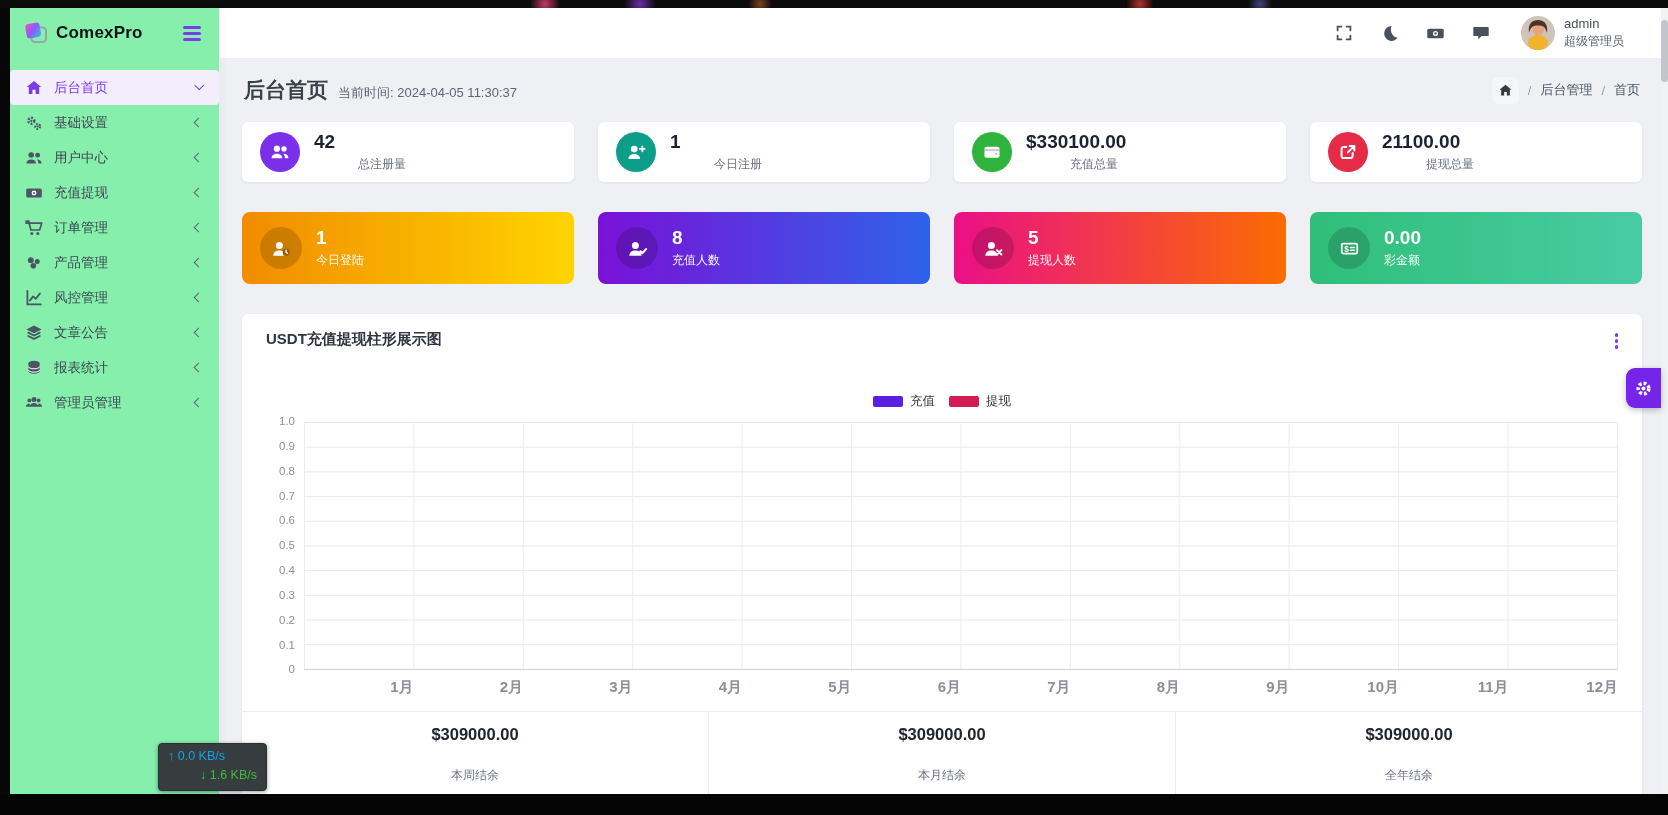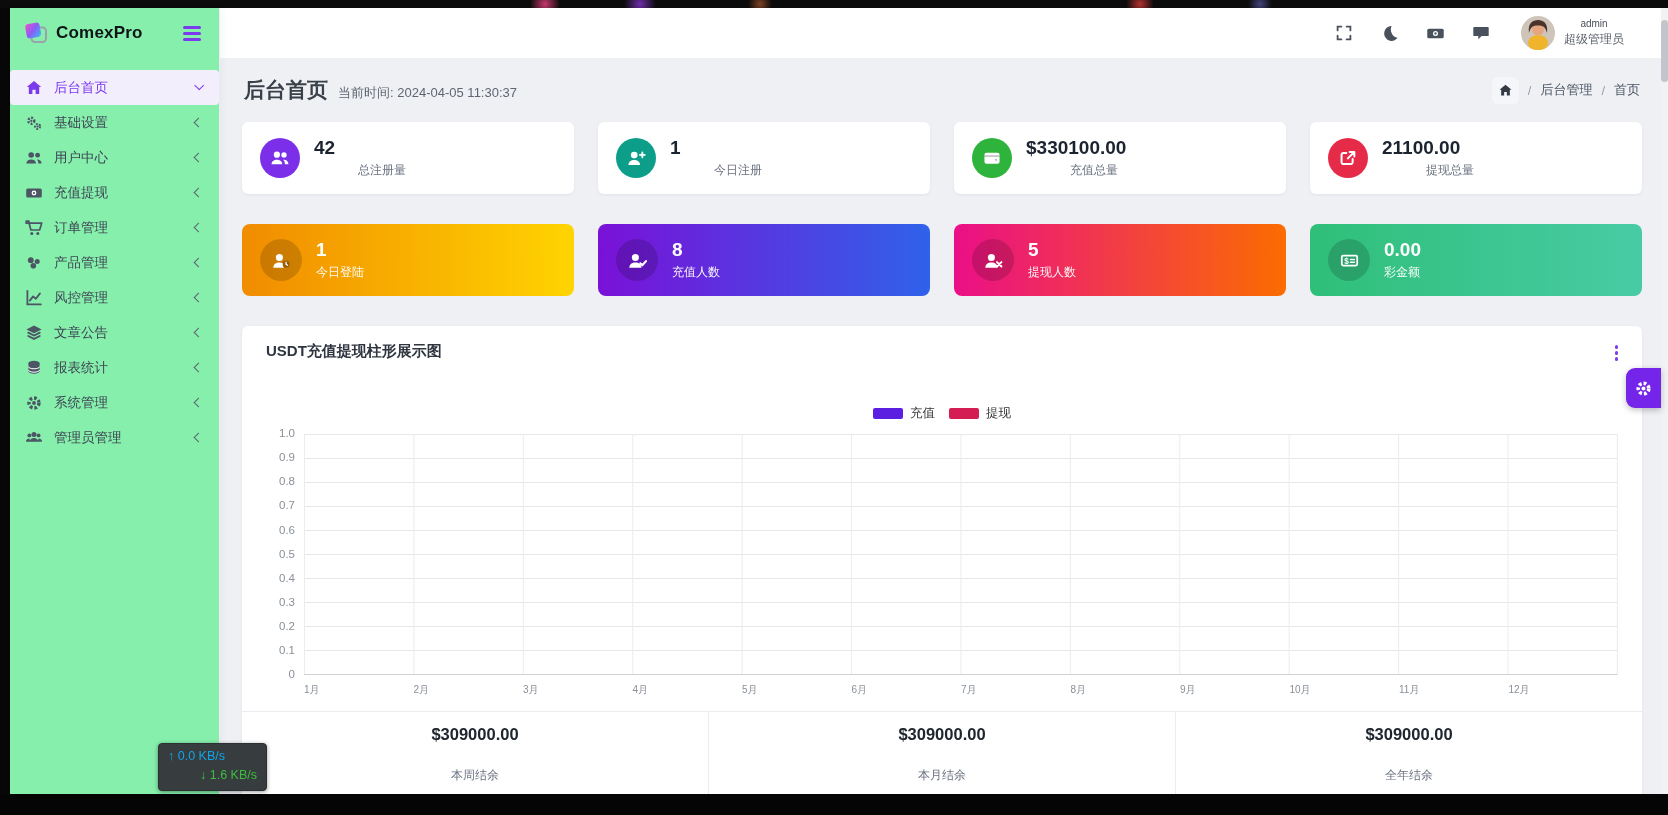--- a/index.html
+++ b/index.html
@@ -34,38 +34,38 @@
   .nav-item.active .ic { color:#7c3aed; }
   .chev { margin-left:auto; width:7px; height:7px; border-left:1.8px solid #5b6472; border-bottom:1.8px solid #5b6472; transform:rotate(45deg); }
   .chev.down { transform:rotate(-45deg) translate(2px,-1px); border-color:#7c3aed; }
 
   
   .main { flex:1; min-width:0; display:flex; flex-direction:column; }
   .topbar { height:50px; flex:0 0 50px; background:#fff; display:flex; align-items:center; justify-content:flex-end; gap:27px; padding-right:44px; }
   .tb-icon { color:#49515c; display:flex; cursor:pointer; }
   .user-box { display:flex; align-items:center; gap:9px; margin-left:4px; cursor:pointer; }
   .user-meta { display:flex; flex-direction:column; gap:2px; }
-  .user-name { font-size:10px; color:#4a4f58;text-align:center; }
+  .user-name { font-size:13px; color:#4a4f58; }
   .user-role { font-size:12px; color:#585f69; }
 
   .content { flex:1; background:#eef0f4; padding:12px 26px 0 22px; display:flex; flex-direction:column; overflow:hidden; }
 
   
   .page-head { display:flex; justify-content:space-between; align-items:center; margin:6px 2px 18px; }
   .title-row { display:flex; align-items:baseline; gap:10px; }
   .page-title { font-size:21px; font-weight:600; color:#3a4049; }
   .page-time { font-size:13px; color:#5f6672; }
   .crumb { display:flex; align-items:center; gap:9px; font-size:13px; color:#4b5563; }
   .crumb-chip { width:27px; height:27px; border-radius:6px; background:#f5f6fa; display:flex; align-items:center; justify-content:center; color:#333a43; cursor:pointer; }
   .crumb-sep { color:#9aa1ab; }
   .crumb-link { cursor:pointer; }
 
   
   .cards-row { display:flex; gap:24px; margin-bottom:30px; }
-  .stat-card { flex:1; background:#fff; border-radius:6px; height:72px; display:flex; align-items:center; gap:14px; padding:0 18px; box-shadow:0 1px 3px rgba(25,32,56,.06); }
+  .stat-card { flex:1; background:#fff; border-radius:6px; height:60px; display:flex; align-items:center; gap:14px; padding:0 18px; box-shadow:0 1px 3px rgba(25,32,56,.06); }
   .stat-ic { width:40px; height:40px; border-radius:50%; color:#fff; display:flex; align-items:center; justify-content:center; flex:0 0 40px; }
   .stat-card:nth-child(1) .stat-ic { background:#7c2fe8; }
   .stat-card:nth-child(2) .stat-ic { background:#0d9e8a; }
   .stat-card:nth-child(3) .stat-ic { background:#2eb33c; }
   .stat-card:nth-child(4) .stat-ic { background:#e52b47; }
   .stat-val { font-size:19px; font-weight:700; color:#1c2330; line-height:1.2; }
   .stat-lab { font-size:12px; color:#6b7280; margin-top:2px;margin-left:44px; }
 
   .grad-card { flex:1; border-radius:8px; height:72px; display:flex; align-items:center; gap:14px; padding:0 18px; color:#fff; cursor:default; }
   .grad-card:nth-child(1) { background:linear-gradient(90deg,#f18c00,#ffd400); }
@@ -90,21 +90,21 @@
   .plot-wrap { display:flex; margin-top:12px; flex:1; min-height:0; }
   .y-axis { width:38px; display:flex; flex-direction:column; justify-content:space-between; align-items:flex-end; padding-right:9px; font-size:11.5px; color:#8a8f98; margin:-6px 0; }
   .y-axis span { line-height:1; }
   .plot { flex:1; position:relative; border-bottom:1px solid #cfd2d6; border-right:1px solid #ececec;
     background-image:
       linear-gradient(to right, #ececec 1px, transparent 1px),
       linear-gradient(to bottom, #e8e8e8 1px, transparent 1px);
     background-size: calc(100%/12) 100%, 100% calc(100%/10);
   }
   .x-axis { margin-left:38px; display:flex; padding:8px 0 10px; }
-  .x-axis span { flex:1; text-align:left; font-size:10px; color:#8a8f98; }
+  .x-axis span { flex:1; text-align:right; font-size:15px; color:#8a8f98;font-weight:bold; }
 
   .summary { margin:4px -24px 0; border-top:1px solid #ececf0; display:flex; }
   .sum-cell { flex:1; text-align:center; padding:13px 0 10px; }
   .sum-cell + .sum-cell { border-left:1px solid #ececf0; }
   .sum-val { font-size:16.5px; font-weight:700; color:#20262f; }
   .sum-lab { font-size:12px; color:#6b7280; margin-top:23px; }
 
   
   .gear-fab { position:absolute; right:7px; top:368px; width:35px; height:40px; background:#7524e9; border-radius:9px 0 0 9px; display:flex; align-items:center; justify-content:center; color:#fff; cursor:pointer; z-index:6; box-shadow:0 2px 6px rgba(0,0,0,.25); }
   .scrollbar { position:absolute; right:0; top:8px; width:7px; height:786px; background:#f1f2f4; z-index:5; }
@@ -237,30 +237,20 @@
       </div>
       <div class="nav-item">
         <span class="ic">
           <svg viewBox="0 0 18 18" width="18" height="18" fill="currentColor">
             <ellipse cx="9" cy="4" rx="5.6" ry="2.2"></ellipse>
             <path d="M3.4 4v8.6c0 1.2 2.5 2.2 5.6 2.2s5.6-1 5.6-2.2V4z"></path>
             <path d="M3.4 7.6c0 1.2 2.5 2.2 5.6 2.2s5.6-1 5.6-2.2M3.4 11c0 1.2 2.5 2.2 5.6 2.2s5.6-1 5.6-2.2" fill="none" stroke="#fff" stroke-width="1"></path>
           </svg>
         </span>
         <span>报表统计</span>
-        <span class="chev"></span>
-      </div>
-      <div class="nav-item">
-        <span class="ic">
-          <svg viewBox="0 0 18 18" width="18" height="18">
-            <circle cx="9" cy="9" r="5" fill="none" stroke="currentColor" stroke-width="3.4" stroke-dasharray="2.7 1.9"></circle>
-            <circle cx="9" cy="9" r="1.9" fill="currentColor"></circle>
-          </svg>
-        </span>
-        <span>系统管理</span>
         <span class="chev"></span>
       </div>
       <div class="nav-item">
         <span class="ic">
           <svg viewBox="0 0 18 18" width="18" height="18" fill="currentColor">
             <circle cx="4.4" cy="6.4" r="1.9"></circle>
               <circle cx="13.6" cy="6.4" r="1.9"></circle>
               <circle cx="9" cy="5.6" r="2.5"></circle>
             <path d="M9 9.1c2.3 0 4.2 1.2 4.2 3.6H4.8c0-2.4 1.9-3.6 4.2-3.6z"></path>
             <path d="M1 12.7c0-2 1.4-3.1 3.2-3.2.5.9.8 1.7.8 3.2z"></path>

